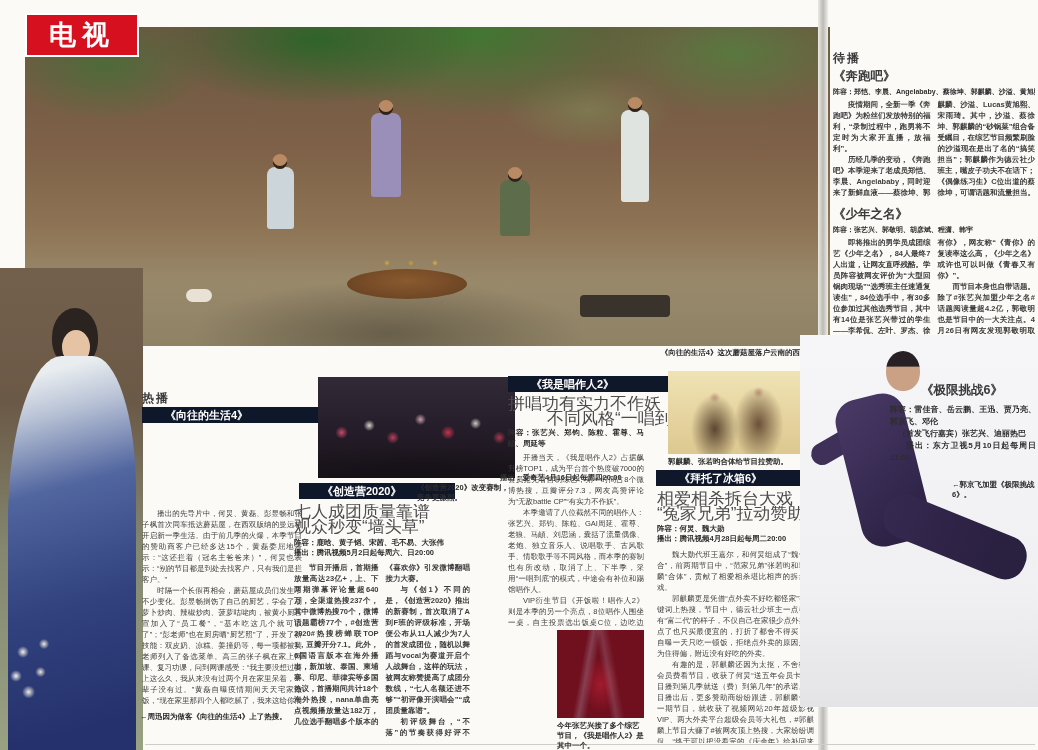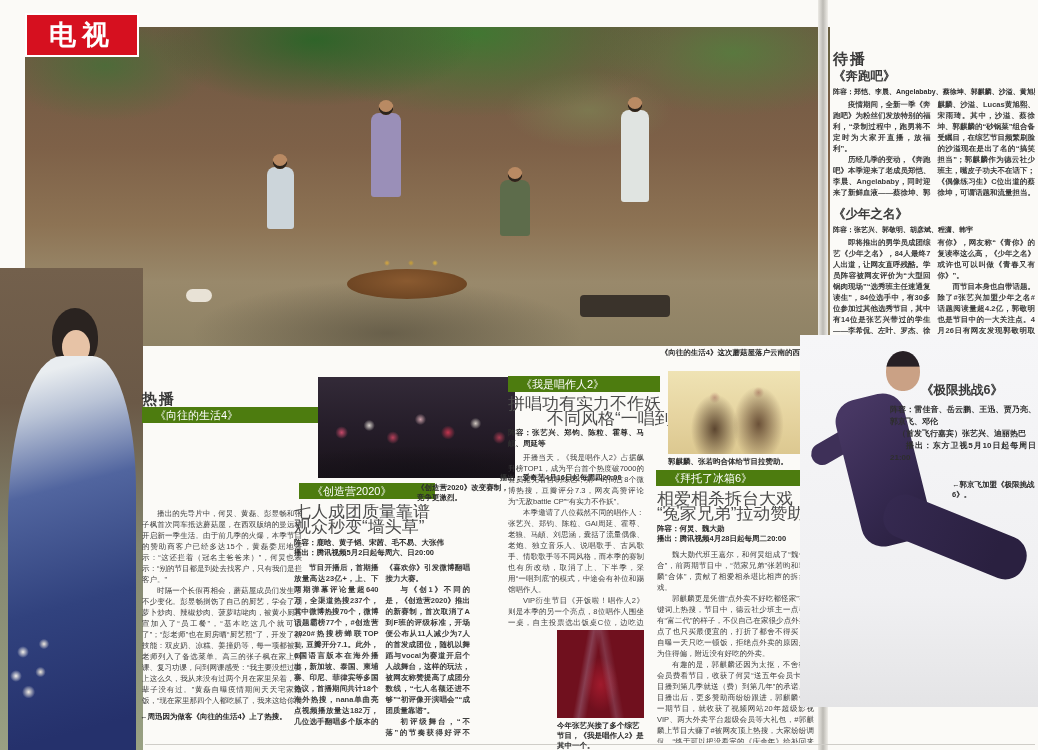--- a/index.html
+++ b/index.html
@@ -84,22 +84,22 @@
   #guo-photo{left:800px;top:335px;width:238px;height:372px;background:linear-gradient(180deg,#f6f6f8 0%,#f0f0f2 70%,#e4e4e6 100%);}
   #guo-torso{position:absolute;left:48px;top:60px;width:70px;height:150px;border-radius:22px;
     transform:rotate(-14deg);background:linear-gradient(150deg,#473763 10%,#352950 60%,#2a2040 95%);}
   #guo-leg{position:absolute;left:80px;top:180px;width:150px;height:44px;border-radius:20px;
     transform:rotate(22deg);background:linear-gradient(90deg,#352950,#2a2040 80%);}
   #guo-arm{position:absolute;left:8px;top:96px;width:70px;height:22px;border-radius:12px;
     transform:rotate(-30deg);background:#3e3058;}
   #guo-head{position:absolute;left:86px;top:16px;width:34px;height:40px;border-radius:50% 50% 46% 46%;
     background:linear-gradient(180deg,#272025 38%,#caa185 40%);}
   
-  .sec-label{font-size:15px;font-weight:bold;color:#3a3a3a;letter-spacing:2px;}
-  .bar{background:#4d7c0f;color:#fff;font-weight:normal;font-size:11px;line-height:16px;padding:0 13px;overflow:hidden;white-space:nowrap;}
+  .sec-label{font-size:12px;font-weight:bold;color:#3a3a3a;letter-spacing:2px;}
+  .bar{background:#0f172a;color:#fff;font-weight:bold;font-size:11px;line-height:16px;padding:0 23px;overflow:hidden;white-space:nowrap;}
   .hline{font-size:17px;font-weight:normal;color:#4c4c4c;line-height:15px;white-space:nowrap;overflow:hidden;}
   .meta{font-size:7.5px;font-weight:bold;color:#2e2e2e;line-height:10.5px;text-align:justify;}
   .body{font-size:7.5px;color:#3d3d3d;line-height:11px;text-align:justify;overflow:hidden;}
   .body p{margin:0;text-indent:2em;}
   .cap{font-size:7.5px;font-weight:bold;color:#2c2c2c;line-height:10px;}
   .title2{font-size:12.5px;font-weight:bold;color:#3a3a3a;}
   .cols2{column-count:2;column-gap:7px;column-fill:auto;font-weight:bold;}
   #quote-box{border:1px solid #cbcbc7;padding:4px 5px;background:#fefefc;}
 </style>
 </head>

